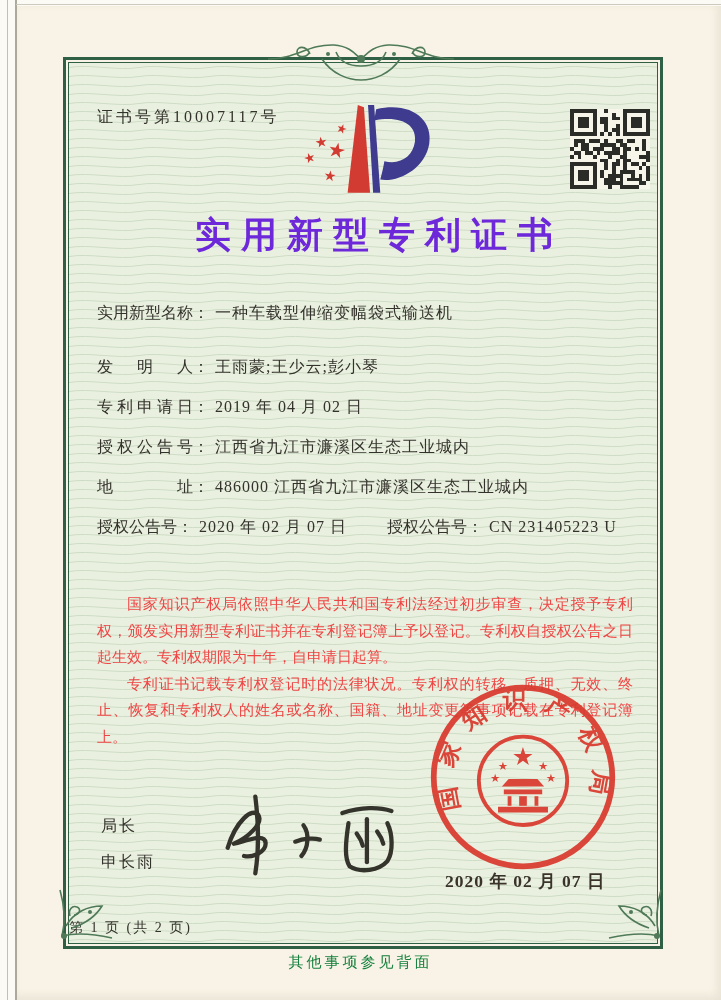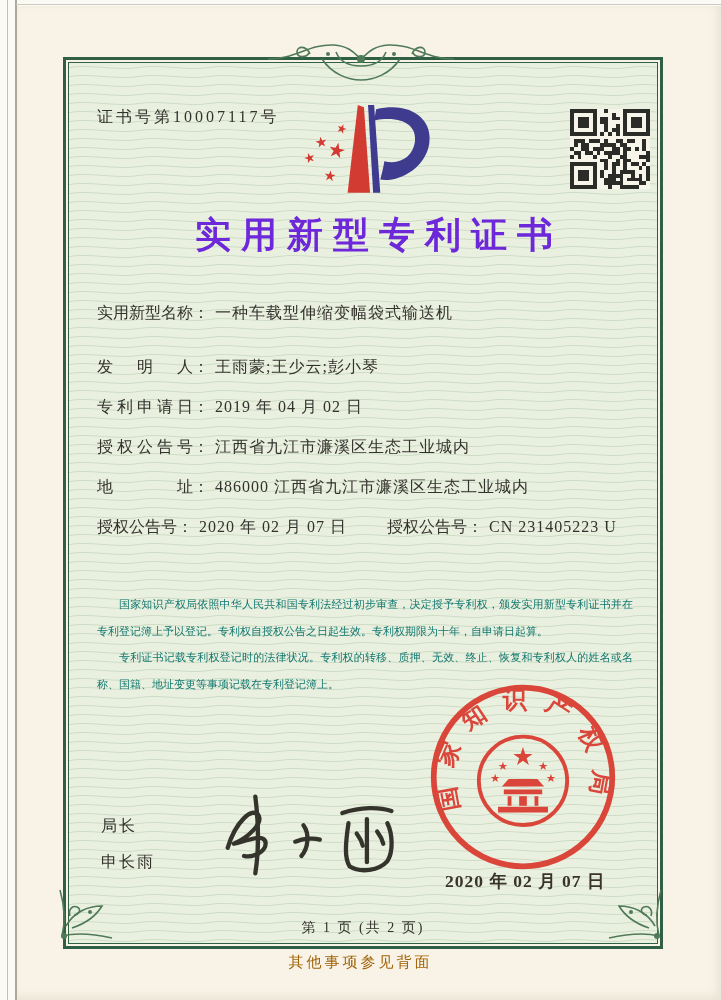--- a/index.html
+++ b/index.html
@@ -22,31 +22,31 @@
   .title{position:absolute;left:16px;top:148px;width:100%;text-align:center;font-size:36px;font-weight:bold;
          letter-spacing:10px;color:#6d28d9;}
   .fields{position:absolute;left:28px;top:240px;right:22px;font-size:16px;line-height:20px;}
   .frow{margin-bottom:20px;white-space:nowrap;}
   .frow.first{margin-bottom:34px;}
   .flabel{display:inline-block;width:96px;text-align:justify;text-align-last:justify;vertical-align:top;}
   .fcolon{display:inline-block;margin-right:6px;}
   .fvalue{letter-spacing:1px;}
   .grant-row{margin-top:20px;white-space:nowrap;}
   .grant-pair2{margin-left:36px;}
-  .body-text{position:absolute;left:28px;right:24px;top:528px;font-size:11px;line-height:26.5px;
-             text-align:justify;color:#0f766e;}
+  .body-text{position:absolute;left:28px;right:24px;top:528px;font-size:15px;line-height:26.5px;
+             text-align:justify;color:#ef4444;}
   .body-text p{margin:0;text-indent:2em;}
   .signer{position:absolute;left:32px;top:745px;font-size:16px;line-height:36px;letter-spacing:2px;}
   .signature{position:absolute;left:130px;top:722px;width:215px;height:100px;}
   .seal{position:absolute;left:358px;top:618px;width:192px;height:192px;opacity:.93;}
   .seal-date{position:absolute;left:376px;top:806px;font-size:17.5px;font-weight:bold;letter-spacing:1px;
              color:#3a332b;z-index:3;}
-  .page-info{position:absolute;left:0;top:856px;width:100%;text-align:center;font-size:14px;letter-spacing:2px;font-family:Liberation Serif, serif;}
+  .page-info{position:absolute;left:0;top:856px;width:100%;text-align:left;font-size:14px;letter-spacing:2px;font-family:Liberation Serif, serif;}
   .back-note{position:absolute;left:0;top:953px;width:100%;text-align:center;font-size:15px;
-             letter-spacing:3px;color:#a16207;}
+             letter-spacing:3px;color:#15803d;}
   .ornament-top{position:absolute;left:266px;top:32px;width:190px;height:54px;z-index:2;}
   .corner{position:absolute;width:64px;height:60px;z-index:2;}
   .corner.bl{left:56px;top:882px;}
   .corner.br{left:601px;top:882px;transform:scaleX(-1);}
 </style>
 </head>
 <body>
 
 <div class="photo">
   <div class="paper"></div>

